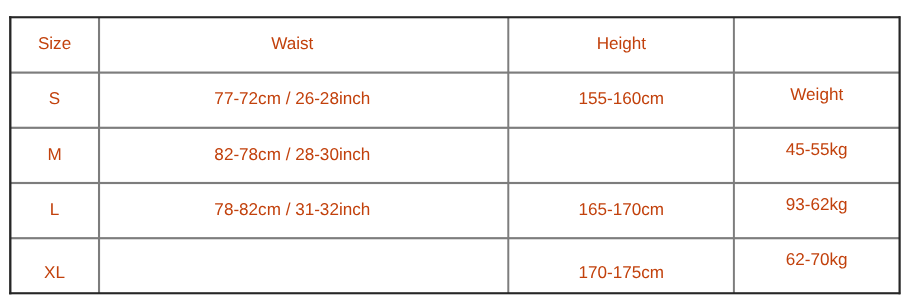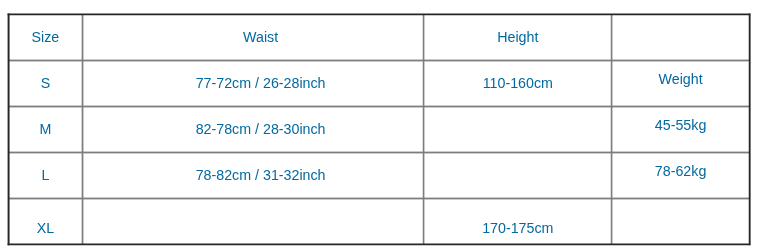--- a/index.html
+++ b/index.html
@@ -33,26 +33,26 @@
 
   .cell {
     position: absolute;
     transform: translateZ(0);
     display: flex;
     align-items: center;
     justify-content: center;
     font-size: 14.25px;
     line-height: 1;
     white-space: nowrap;
-    color: #0369a1;
+    color: #c2410c;
   }
 
   
   .c-size   { left: 8.3px;   width: 74.3px;  }
-  .c-waist  { left: 90px;  width: 341.2px; }
+  .c-waist  { left: 73px;  width: 341.2px; }
   .c-height { left: 423.8px; width: 188.0px; }
   .c-weight { left: 611.8px; width: 137.6px; margin-top: 42px; }
 
   
   .r-head { top: 14.6px;  height: 45.8px; }
   .r-0    { top: 60.4px;  height: 45.9px; }
   .r-1    { top: 106.3px; height: 45.9px; }
   .r-2    { top: 152.2px; height: 46.2px; }
   .r-3    { top: 198.4px; height: 60px; }
 </style>
@@ -84,26 +84,28 @@
     </g>
   </svg>
 
   <div class="cell c-size r-head">Size</div>
   <div class="cell c-waist r-head">Waist</div>
   <div class="cell c-height r-head">Height</div>
   <div class="cell c-weight r-head">Weight</div>
 
   <div class="cell c-size r-0">S</div>
   <div class="cell c-waist r-0">77-72cm / 26-28inch</div>
-  <div class="cell c-height r-0">110-160cm</div>
+  <div class="cell c-height r-0">155-160cm</div>
   <div class="cell c-weight r-0">45-55kg</div>
 
   <div class="cell c-size r-1">M</div>
   <div class="cell c-waist r-1">82-78cm / 28-30inch</div>
-  <div class="cell c-weight r-1">78-62kg</div>
+  <div class="cell c-weight r-1">93-62kg</div>
 
   <div class="cell c-size r-2">L</div>
   <div class="cell c-waist r-2">78-82cm / 31-32inch</div>
+  <div class="cell c-height r-2">165-170cm</div>
+  <div class="cell c-weight r-2">62-70kg</div>
 
   <div class="cell c-size r-3">XL</div>
   <div class="cell c-height r-3">170-175cm</div>
 
 </div>
 
 </body></html>

